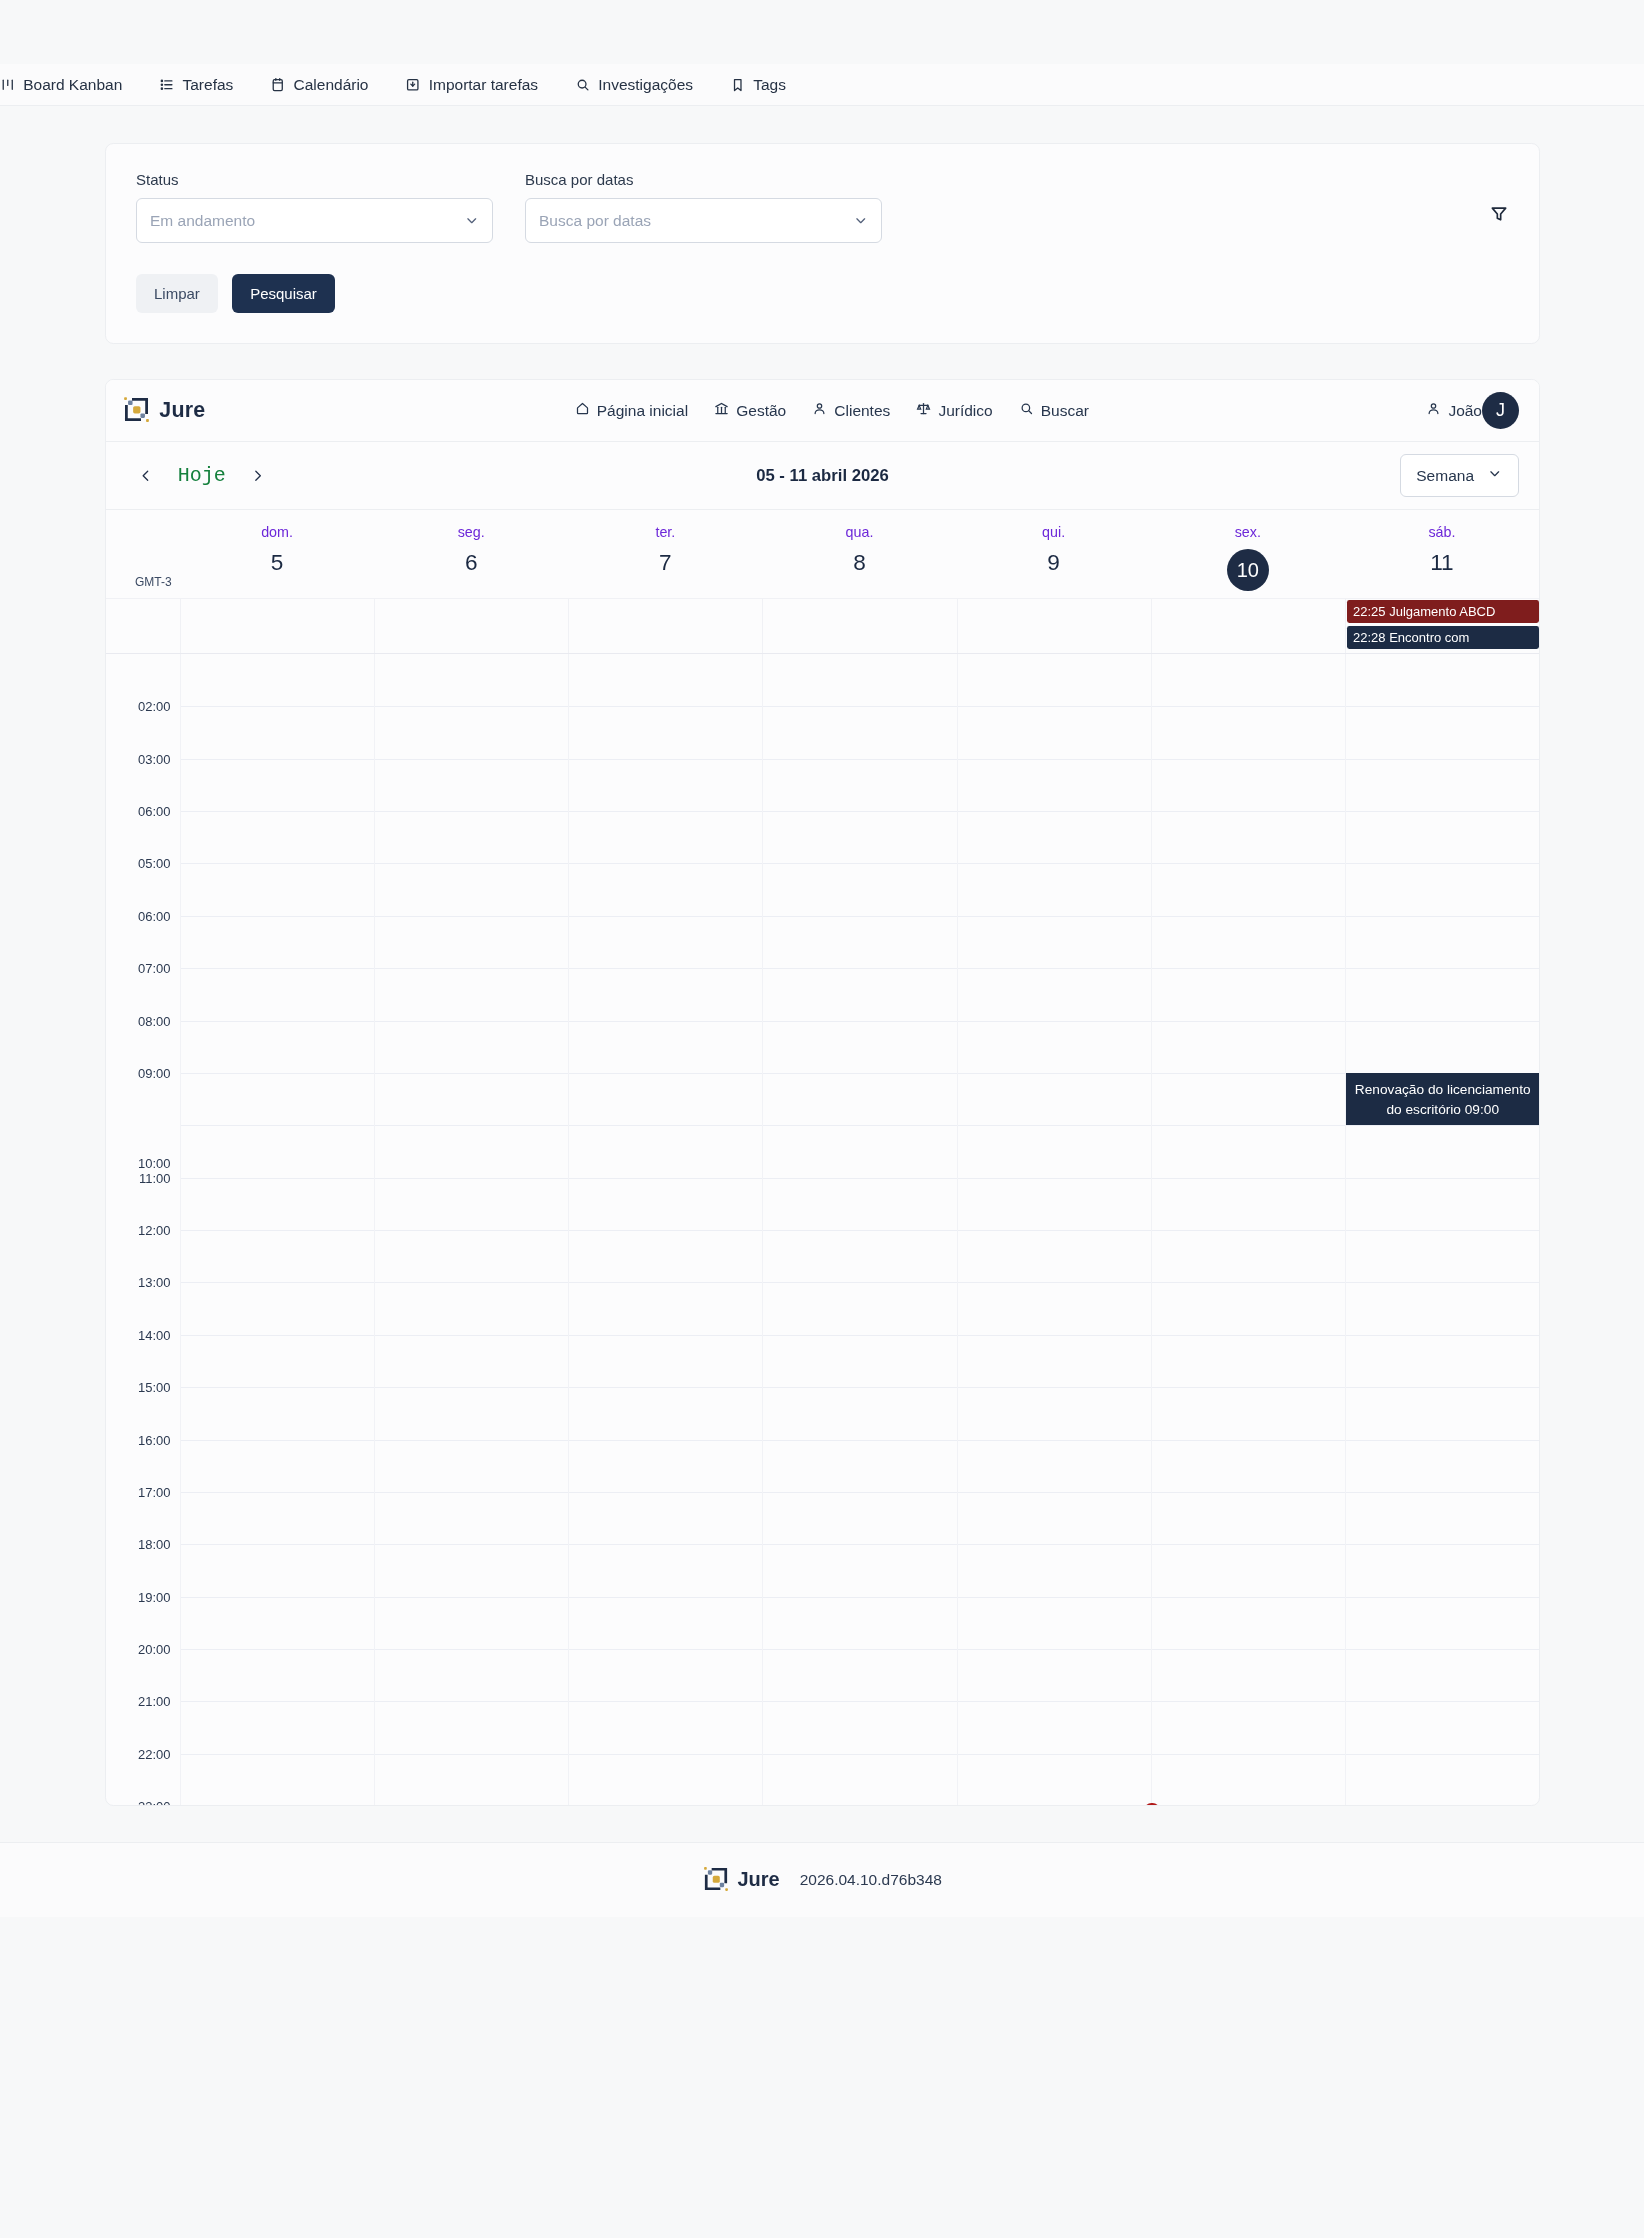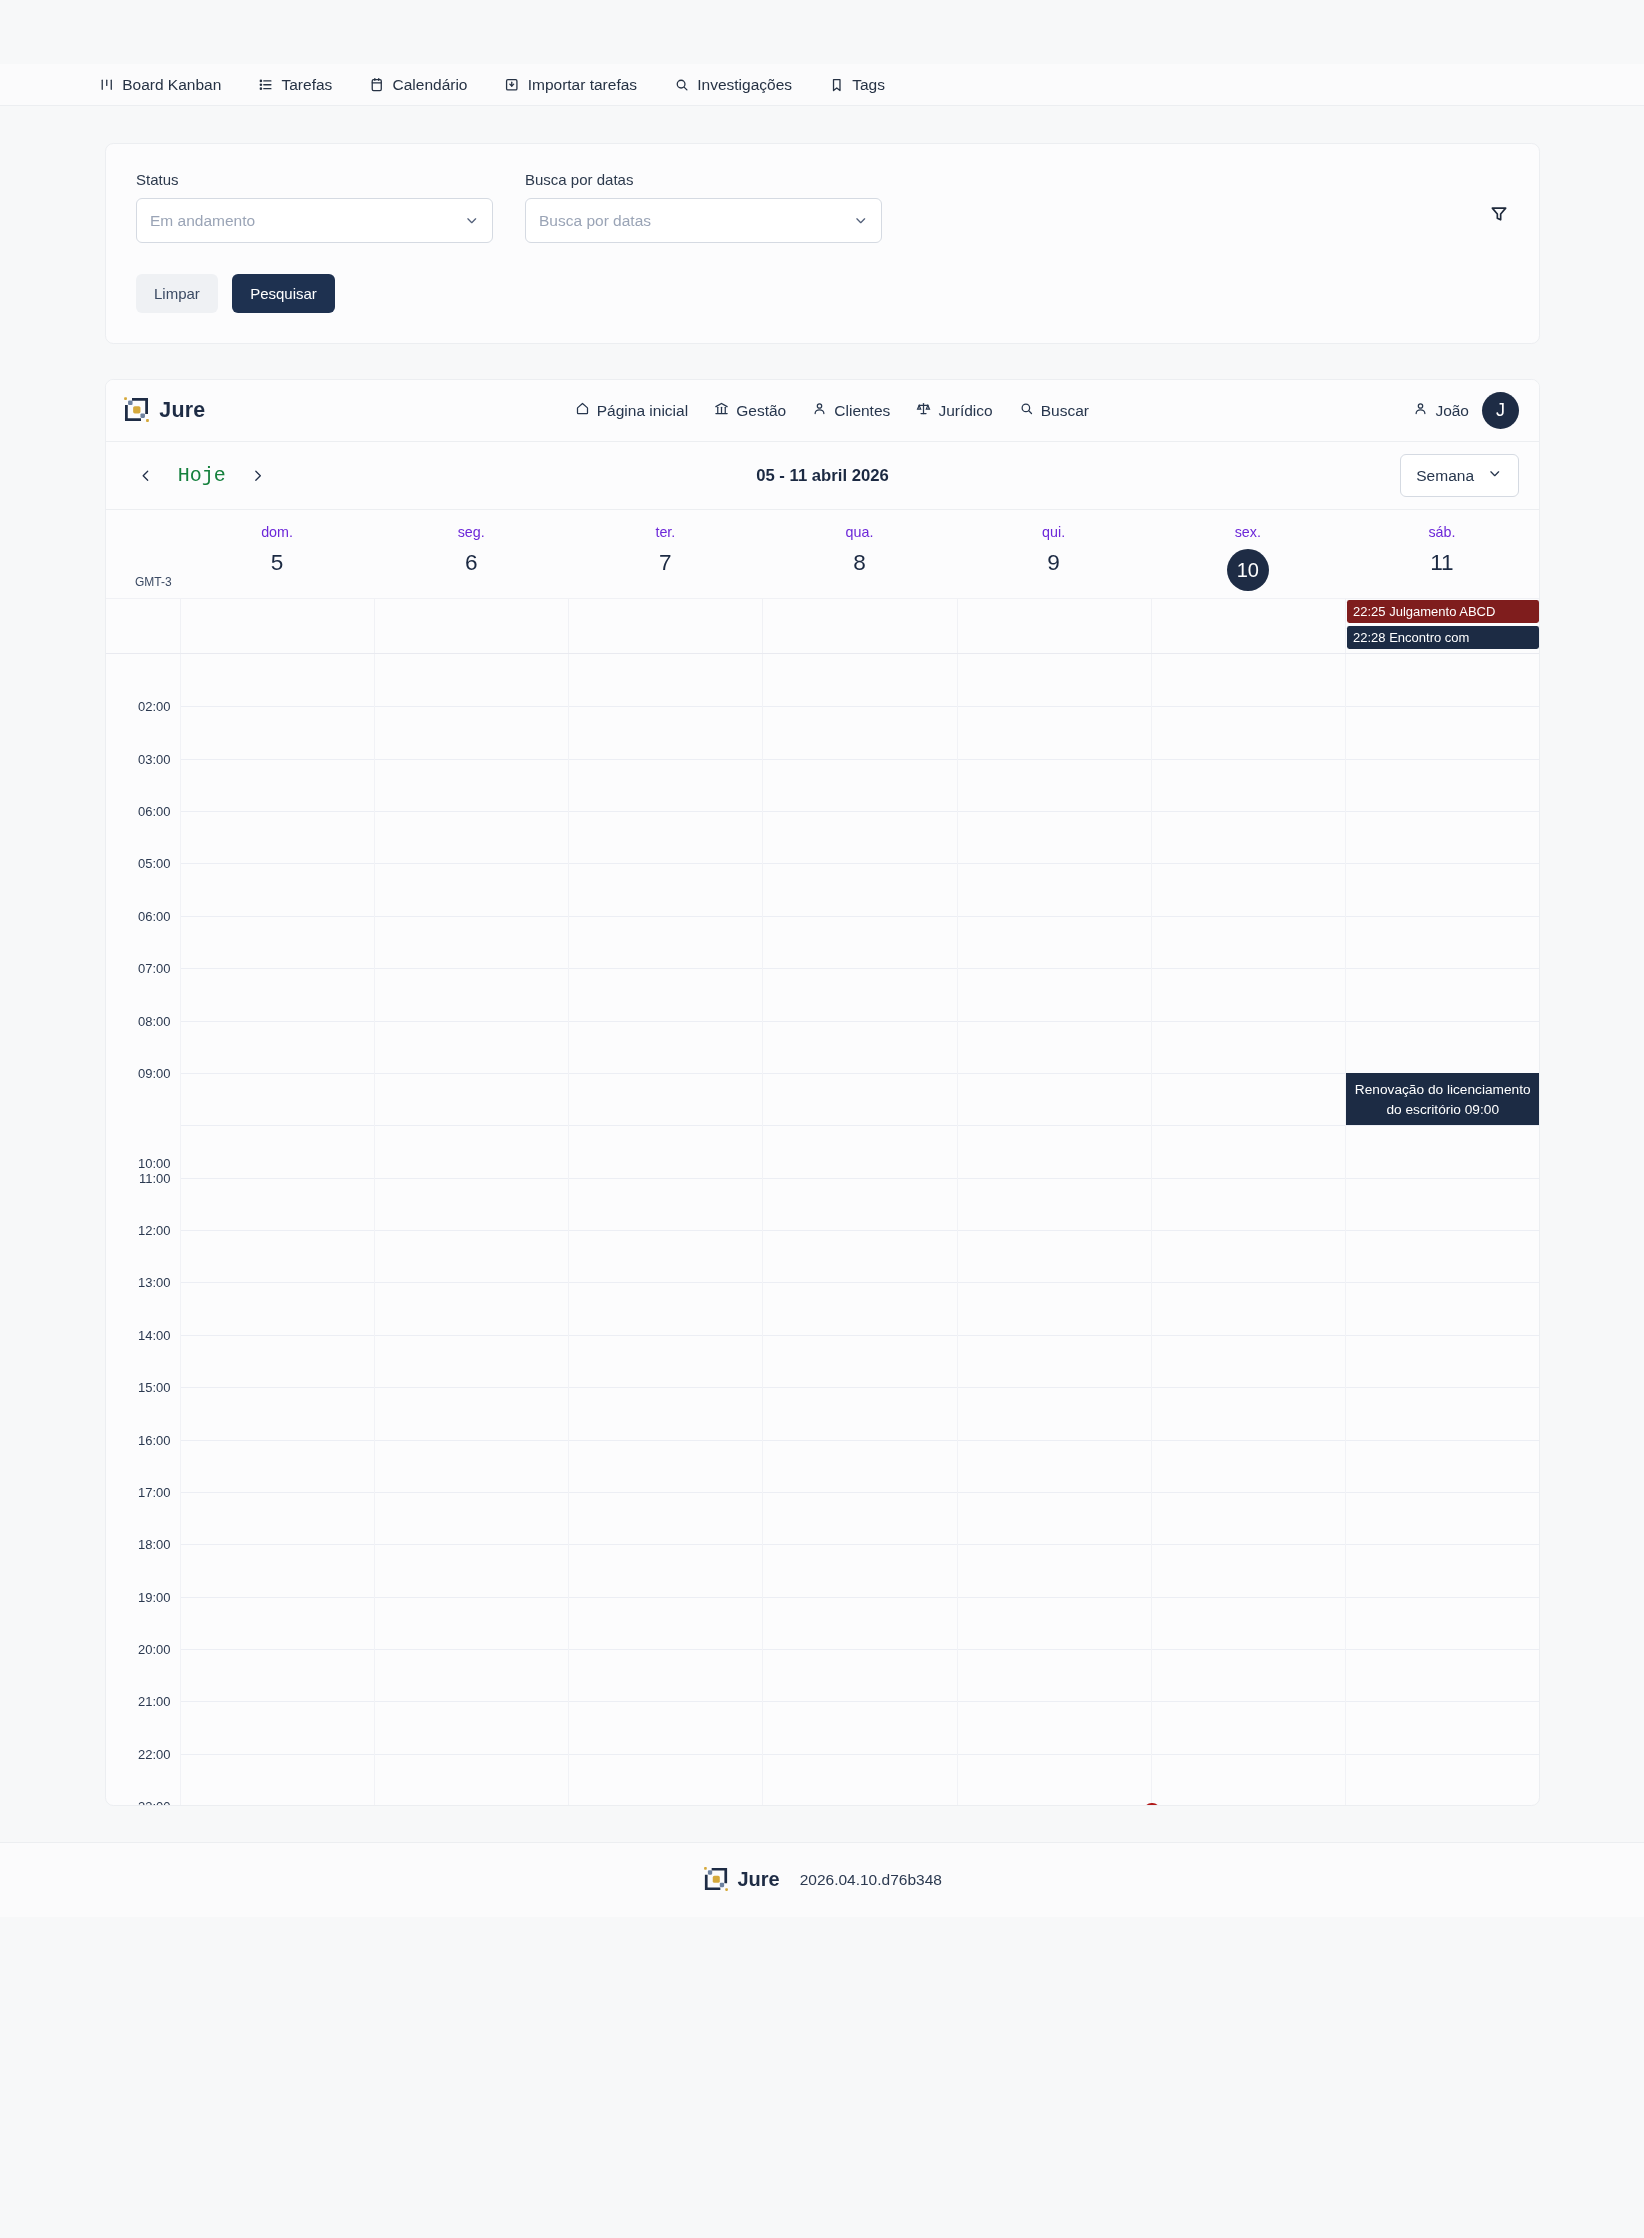--- a/index.html
+++ b/index.html
@@ -13,21 +13,20 @@
   body { padding-bottom: 0; }
 
   
   .topstrip { height: 64px; background: #f7f8f9; }
   .subnav {
     background: #fbfbfc;
     border-bottom: 0.6px solid #eceef1;
     height: 42px;
     display: flex;
     align-items: center;
-    padding-left: 99px;
     gap: 37px;
   }
   .subnav-item {
     display: flex; align-items: center; gap: 7.7px;
     font-size: 15.5px; color: #263244; cursor: pointer;
     white-space: nowrap;
   }
   .subnav-item svg { display: block; }
 
   
@@ -78,21 +77,21 @@
     border-bottom: 0.6px solid #eceef1;
     background: #fcfcfd;
   }
   .brand { display: flex; align-items: center; gap: 9.5px; width: 452px; }
   .brand-name { font-size: 21.4px; font-weight: bold; color: #1e2c45; letter-spacing: 0.3px; }
   .mainnav { display: flex; gap: 26px; align-items: center; flex: 1; }
   .mainnav-item {
     display: flex; align-items: center; gap: 7.1px;
     font-size: 15.5px; color: #27364d; cursor: pointer; white-space: nowrap;
   }
-  .user-area { display: flex; align-items: center; gap: 13px; }
+  .user-area { display: flex; align-items: center; }
   .user-name { display: flex; align-items: center; gap: 7.1px; font-size: 15.5px; color: #27364d; cursor: pointer; }
   .avatar {
     width: 37px; height: 37px; border-radius: 50%;
     background: #1e2c45; color: #fff; font-size: 18px;
     display: flex; align-items: center; justify-content: center;
     cursor: pointer;
   }
 
   
   .cal-toolbar {

